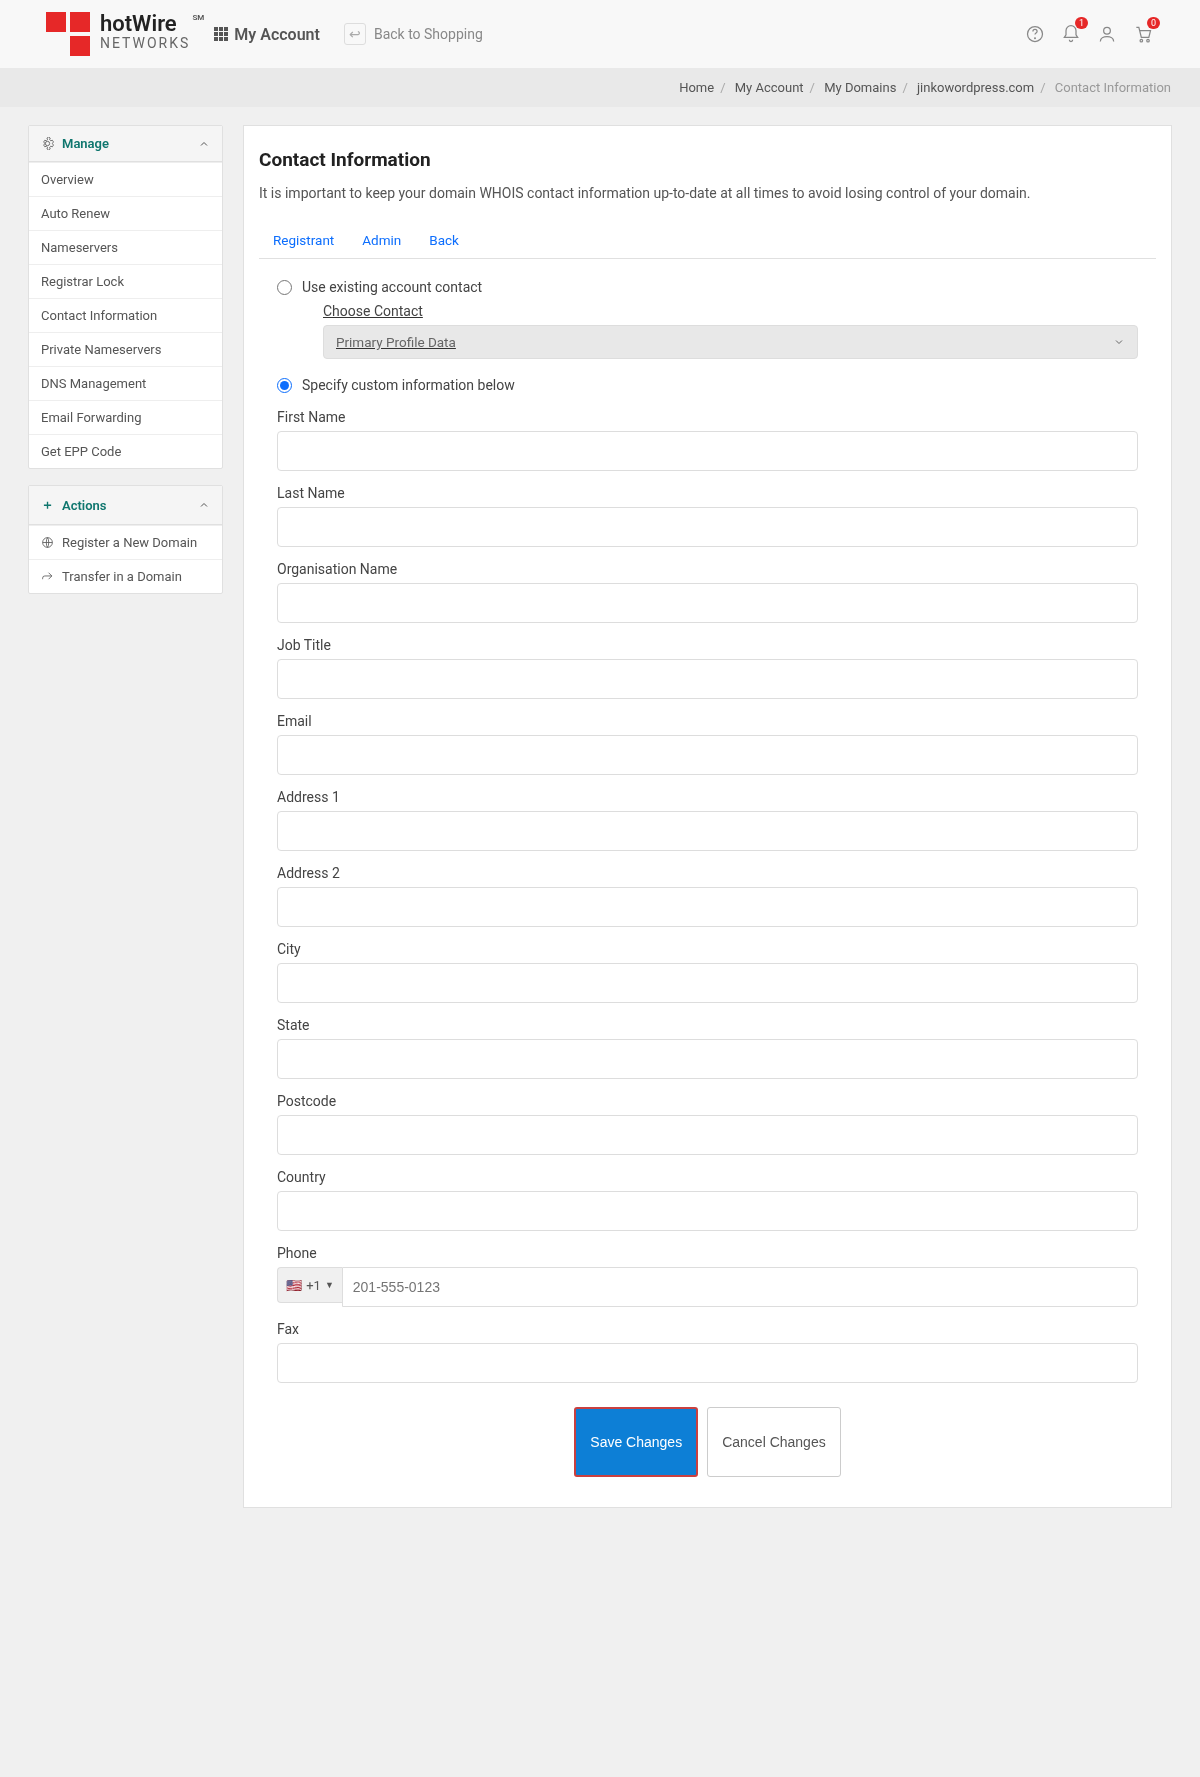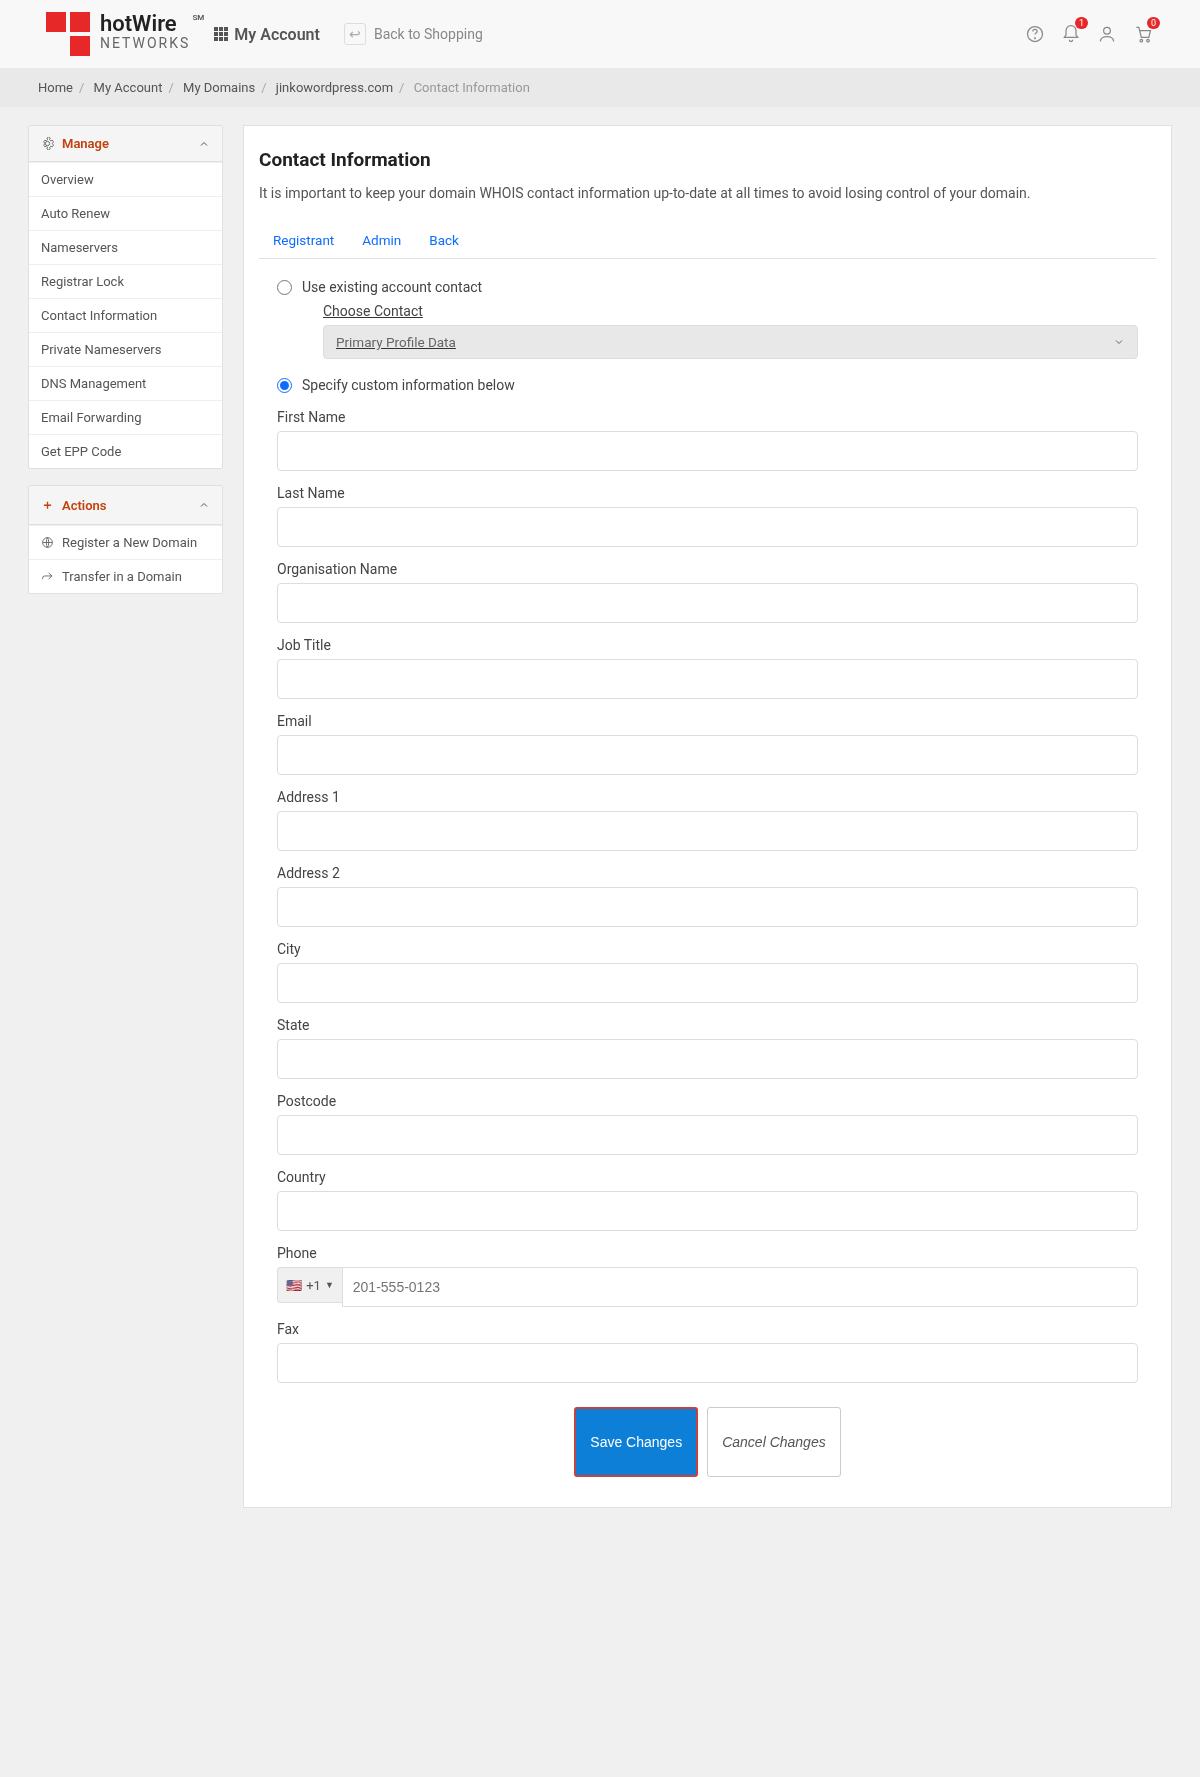--- a/index.html
+++ b/index.html
@@ -17,29 +17,29 @@
 .header .acct { display: flex; align-items: center; gap: 6px; color: #555; font-weight: 600; font-size: 16px; margin-left: 8px; }
 .grid-icon { display: inline-grid; grid-template-columns: repeat(3,4px); grid-template-rows: repeat(3,4px); gap: 1px; }
 .grid-icon span { background: #555; }
 .back-shop { display: flex; align-items: center; gap: 8px; color: #888; font-size: 14px; margin-left: 8px; }
 .back-shop .icon-box { border: 1px solid #ddd; border-radius: 3px; width: 22px; height: 22px; display: flex; align-items: center; justify-content: center; color: #aaa; font-size: 14px; }
 .header-right { margin-left: auto; display: flex; align-items: center; gap: 14px; color: #888; }
 .badge { position: absolute; top: -6px; right: -6px; background: #e62828; color: #fff; border-radius: 8px; font-size: 9px; padding: 1px 4px; min-width: 12px; text-align: center; }
 .icon-wrap { position: relative; width: 22px; height: 22px; display: flex; align-items: center; justify-content: center; }
 .icon-wrap svg { width: 20px; height: 20px; stroke: #888; fill: none; stroke-width: 1.5; }
 
-.breadcrumb { background: #e9e9e9; padding: 12px 38px; font-size: 13px; }
+.breadcrumb { background: #e9e9e9; padding: 12px 29px; font-size: 13px; text-align: right; }
 .breadcrumb a { color: #555; text-decoration: none; }
 .breadcrumb .sep { color: #aaa; margin: 0 6px; }
 .breadcrumb .current { color: #999; }
 
 .container { display: flex; gap: 20px; padding: 18px 28px; align-items: flex-start; }
 .sidebar { width: 195px; flex-shrink: 0; }
 .panel { background: #fff; border: 1px solid #e0e0e0; border-radius: 2px; margin-bottom: 16px; }
-.panel-head { background: #f5f5f5; padding: 10px 12px; font-weight: 600; color: #c2410c; display: flex; align-items: center; gap: 8px; border-bottom: 1px solid #e0e0e0; position: relative; font-size: 13px; }
+.panel-head { background: #f5f5f5; padding: 10px 12px; font-weight: 600; color: #0f766e; display: flex; align-items: center; gap: 8px; border-bottom: 1px solid #e0e0e0; position: relative; font-size: 13px; }
 .panel-head .chev { margin-left: auto; }
 .panel-item { padding: 9px 12px; border-top: 1px solid #eee; font-size: 13px; color: #555; display: flex; align-items: center; gap: 8px; cursor: pointer; }
 .panel-item:first-of-type { border-top: none; }
 
 .main { flex: 1; background: #fff; border: 1px solid #e0e0e0; padding: 22px 15px 30px 15px; }
 .main h1 { font-size: 19px; font-weight: 700; color: #222; margin-bottom: 12px; }
 .main .desc { color: #555; font-size: 14px; line-height: 1.5; margin-bottom: 18px; }
 .tabs { border-bottom: 1px solid #e0e0e0; display: flex; gap: 28px; padding: 0 14px; }
 .tab { padding: 10px 0; color: #0d6efd; font-size: 13.5px; cursor: pointer; }
 
@@ -54,21 +54,21 @@
 .field { margin-bottom: 14px; }
 .field-label { display: block; color: #444; font-size: 14px; margin-bottom: 6px; }
 .input { width: 100%; border: 1px solid #ddd; border-radius: 4px; padding: 8px 10px; font-size: 14px; height: 40px; }
 
 .phone-row { display: flex; }
 .phone-prefix { border: 1px solid #ddd; border-right: none; border-radius: 4px 0 0 4px; background: #f0f0f0; padding: 0 8px; display: flex; align-items: center; gap: 4px; font-size: 13px; color: #555; height: 36px; }
 .phone-row .input { border-radius: 0 4px 4px 0; }
 
 .buttons { display: flex; justify-content: center; gap: 9px; margin-top: 24px; }
 .btn-primary { background: #0d7fd6; color: #fff; border: 2px solid #c94040; padding: 8px 14px; border-radius: 3px; font-size: 14px; cursor: pointer; }
-.btn-secondary { background: #fff; color: #555; border: 1px solid #ccc; padding: 26px 14px; border-radius: 3px; font-size: 14px; cursor: pointer; font-style: italic; }
+.btn-secondary { background: #fff; color: #555; border: 1px solid #ccc; padding: 26px 14px; border-radius: 3px; font-size: 14px; cursor: pointer; }
 svg { display: block; }
 </style>
 </head>
 <body>
 
 <div class="header">
   <div class="logo">
     <div class="logo-squares">
       <div></div>
         <div></div>

